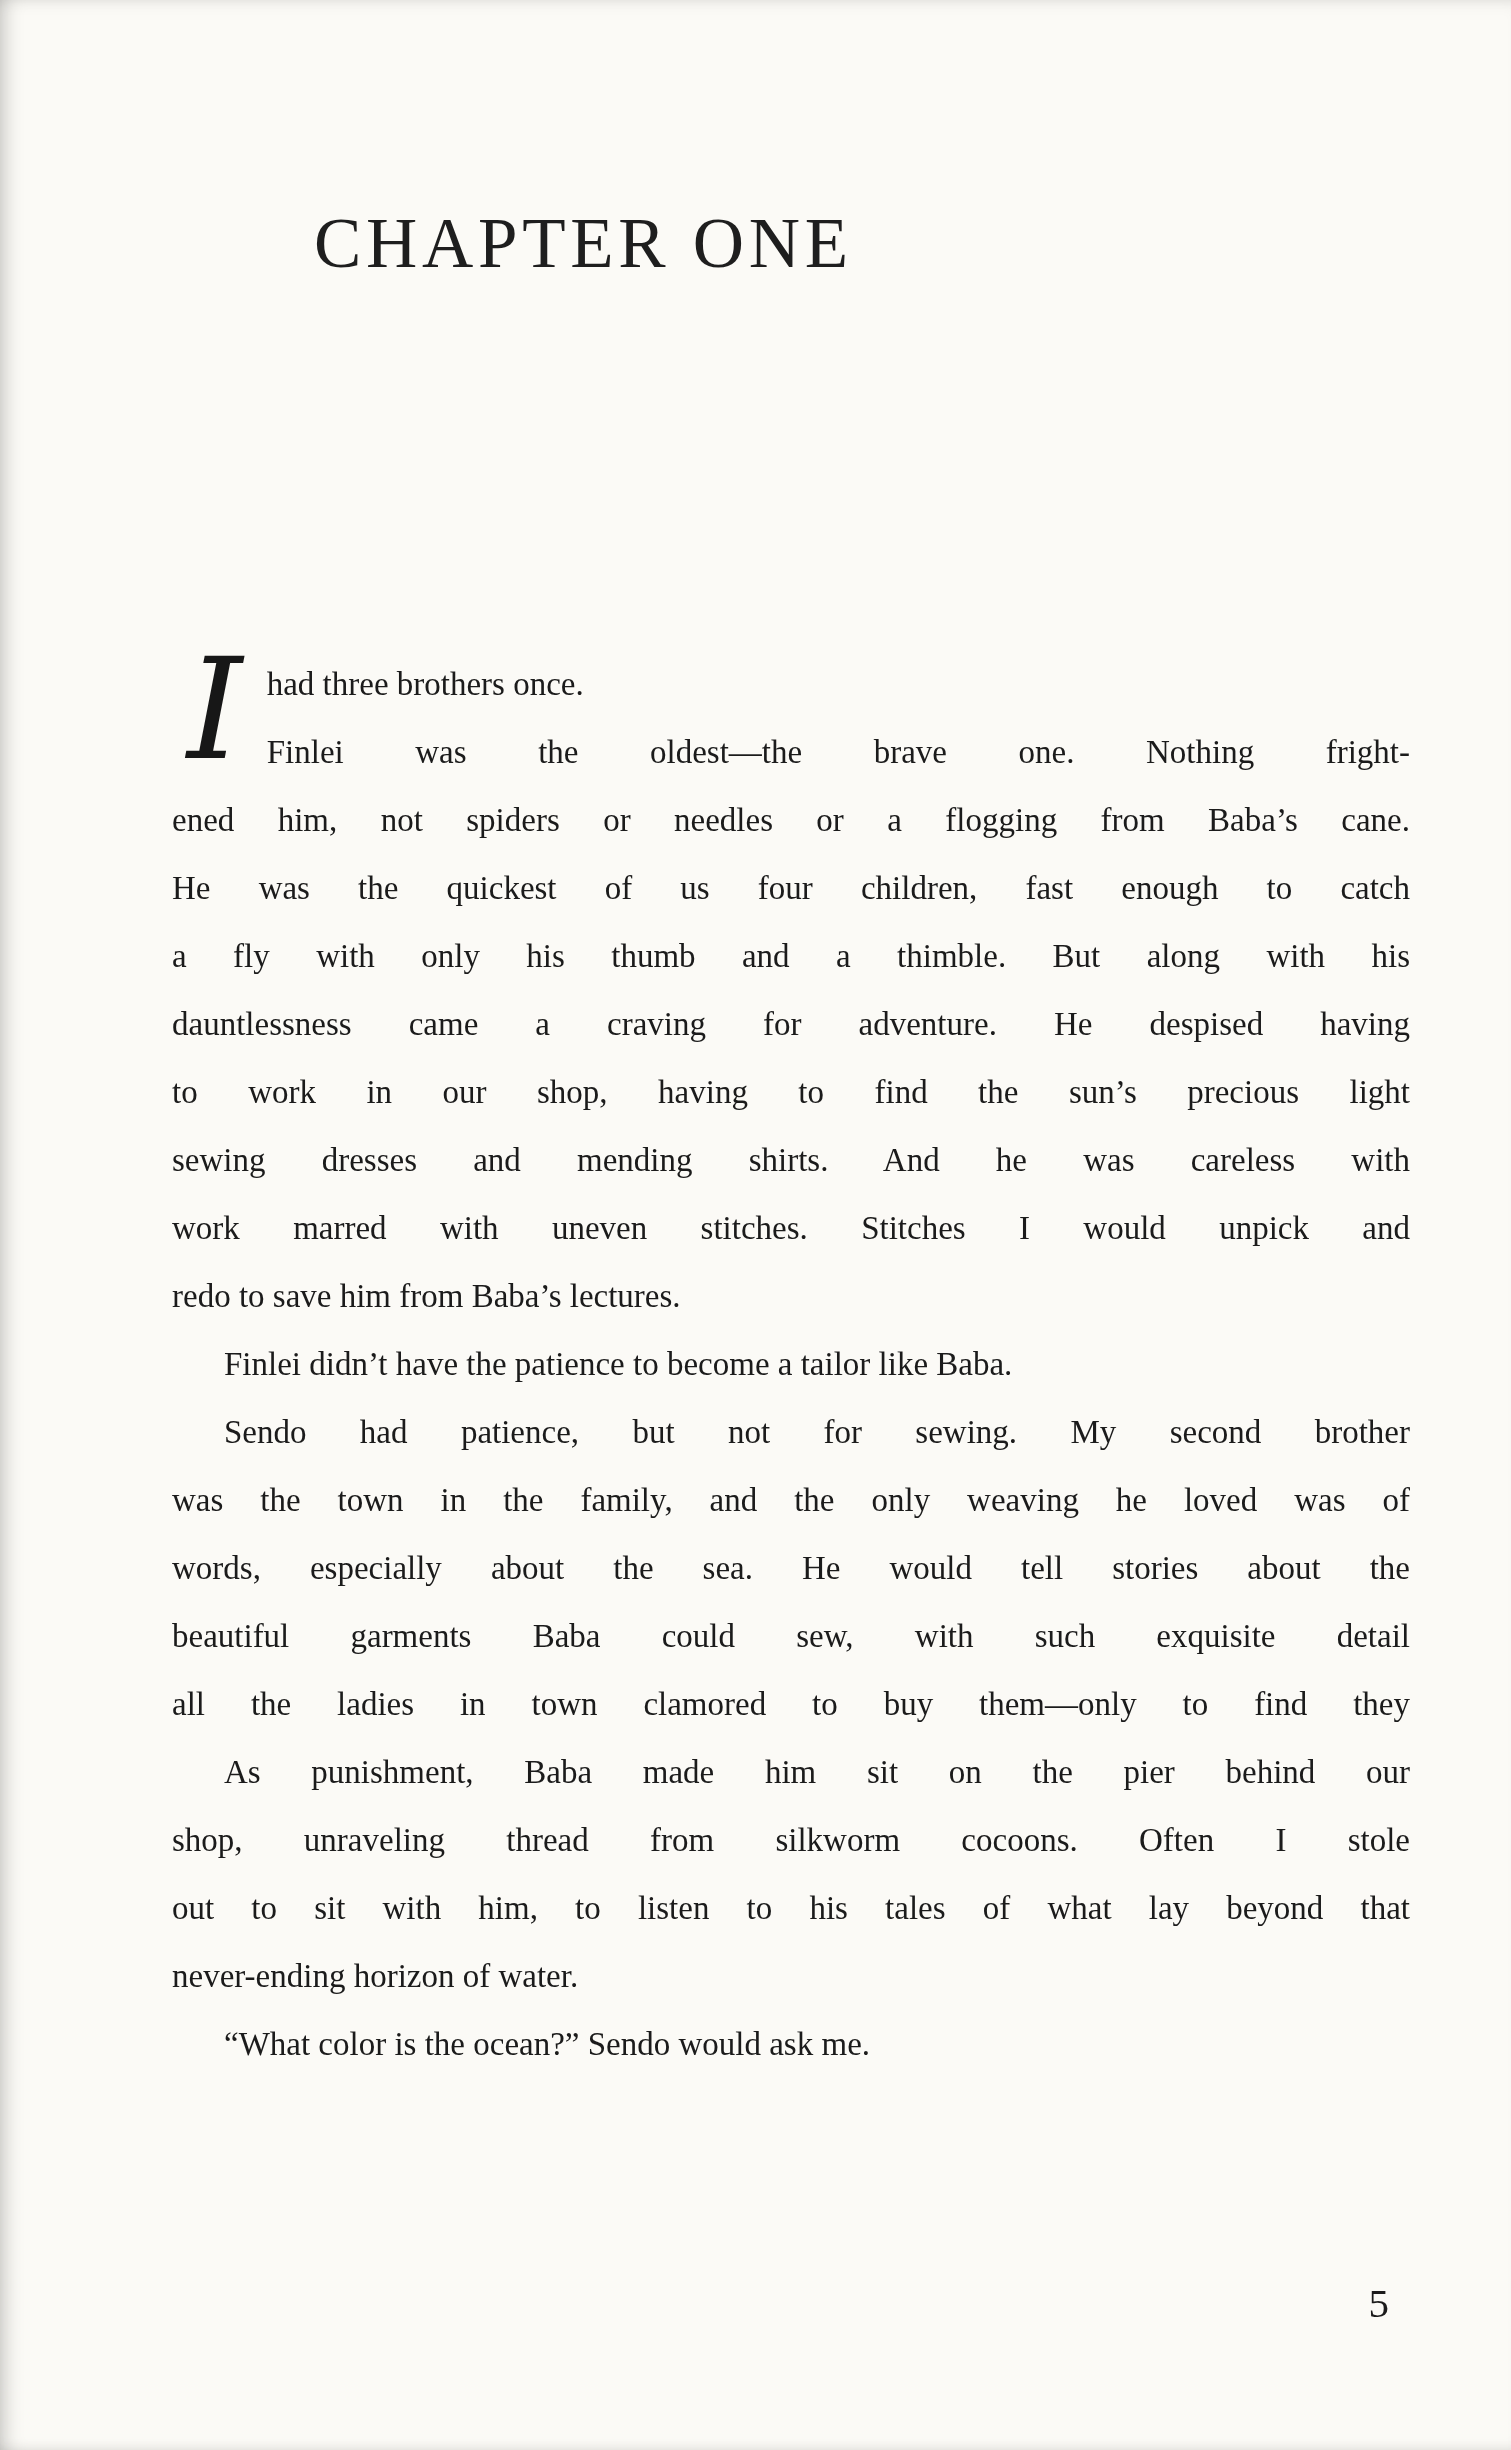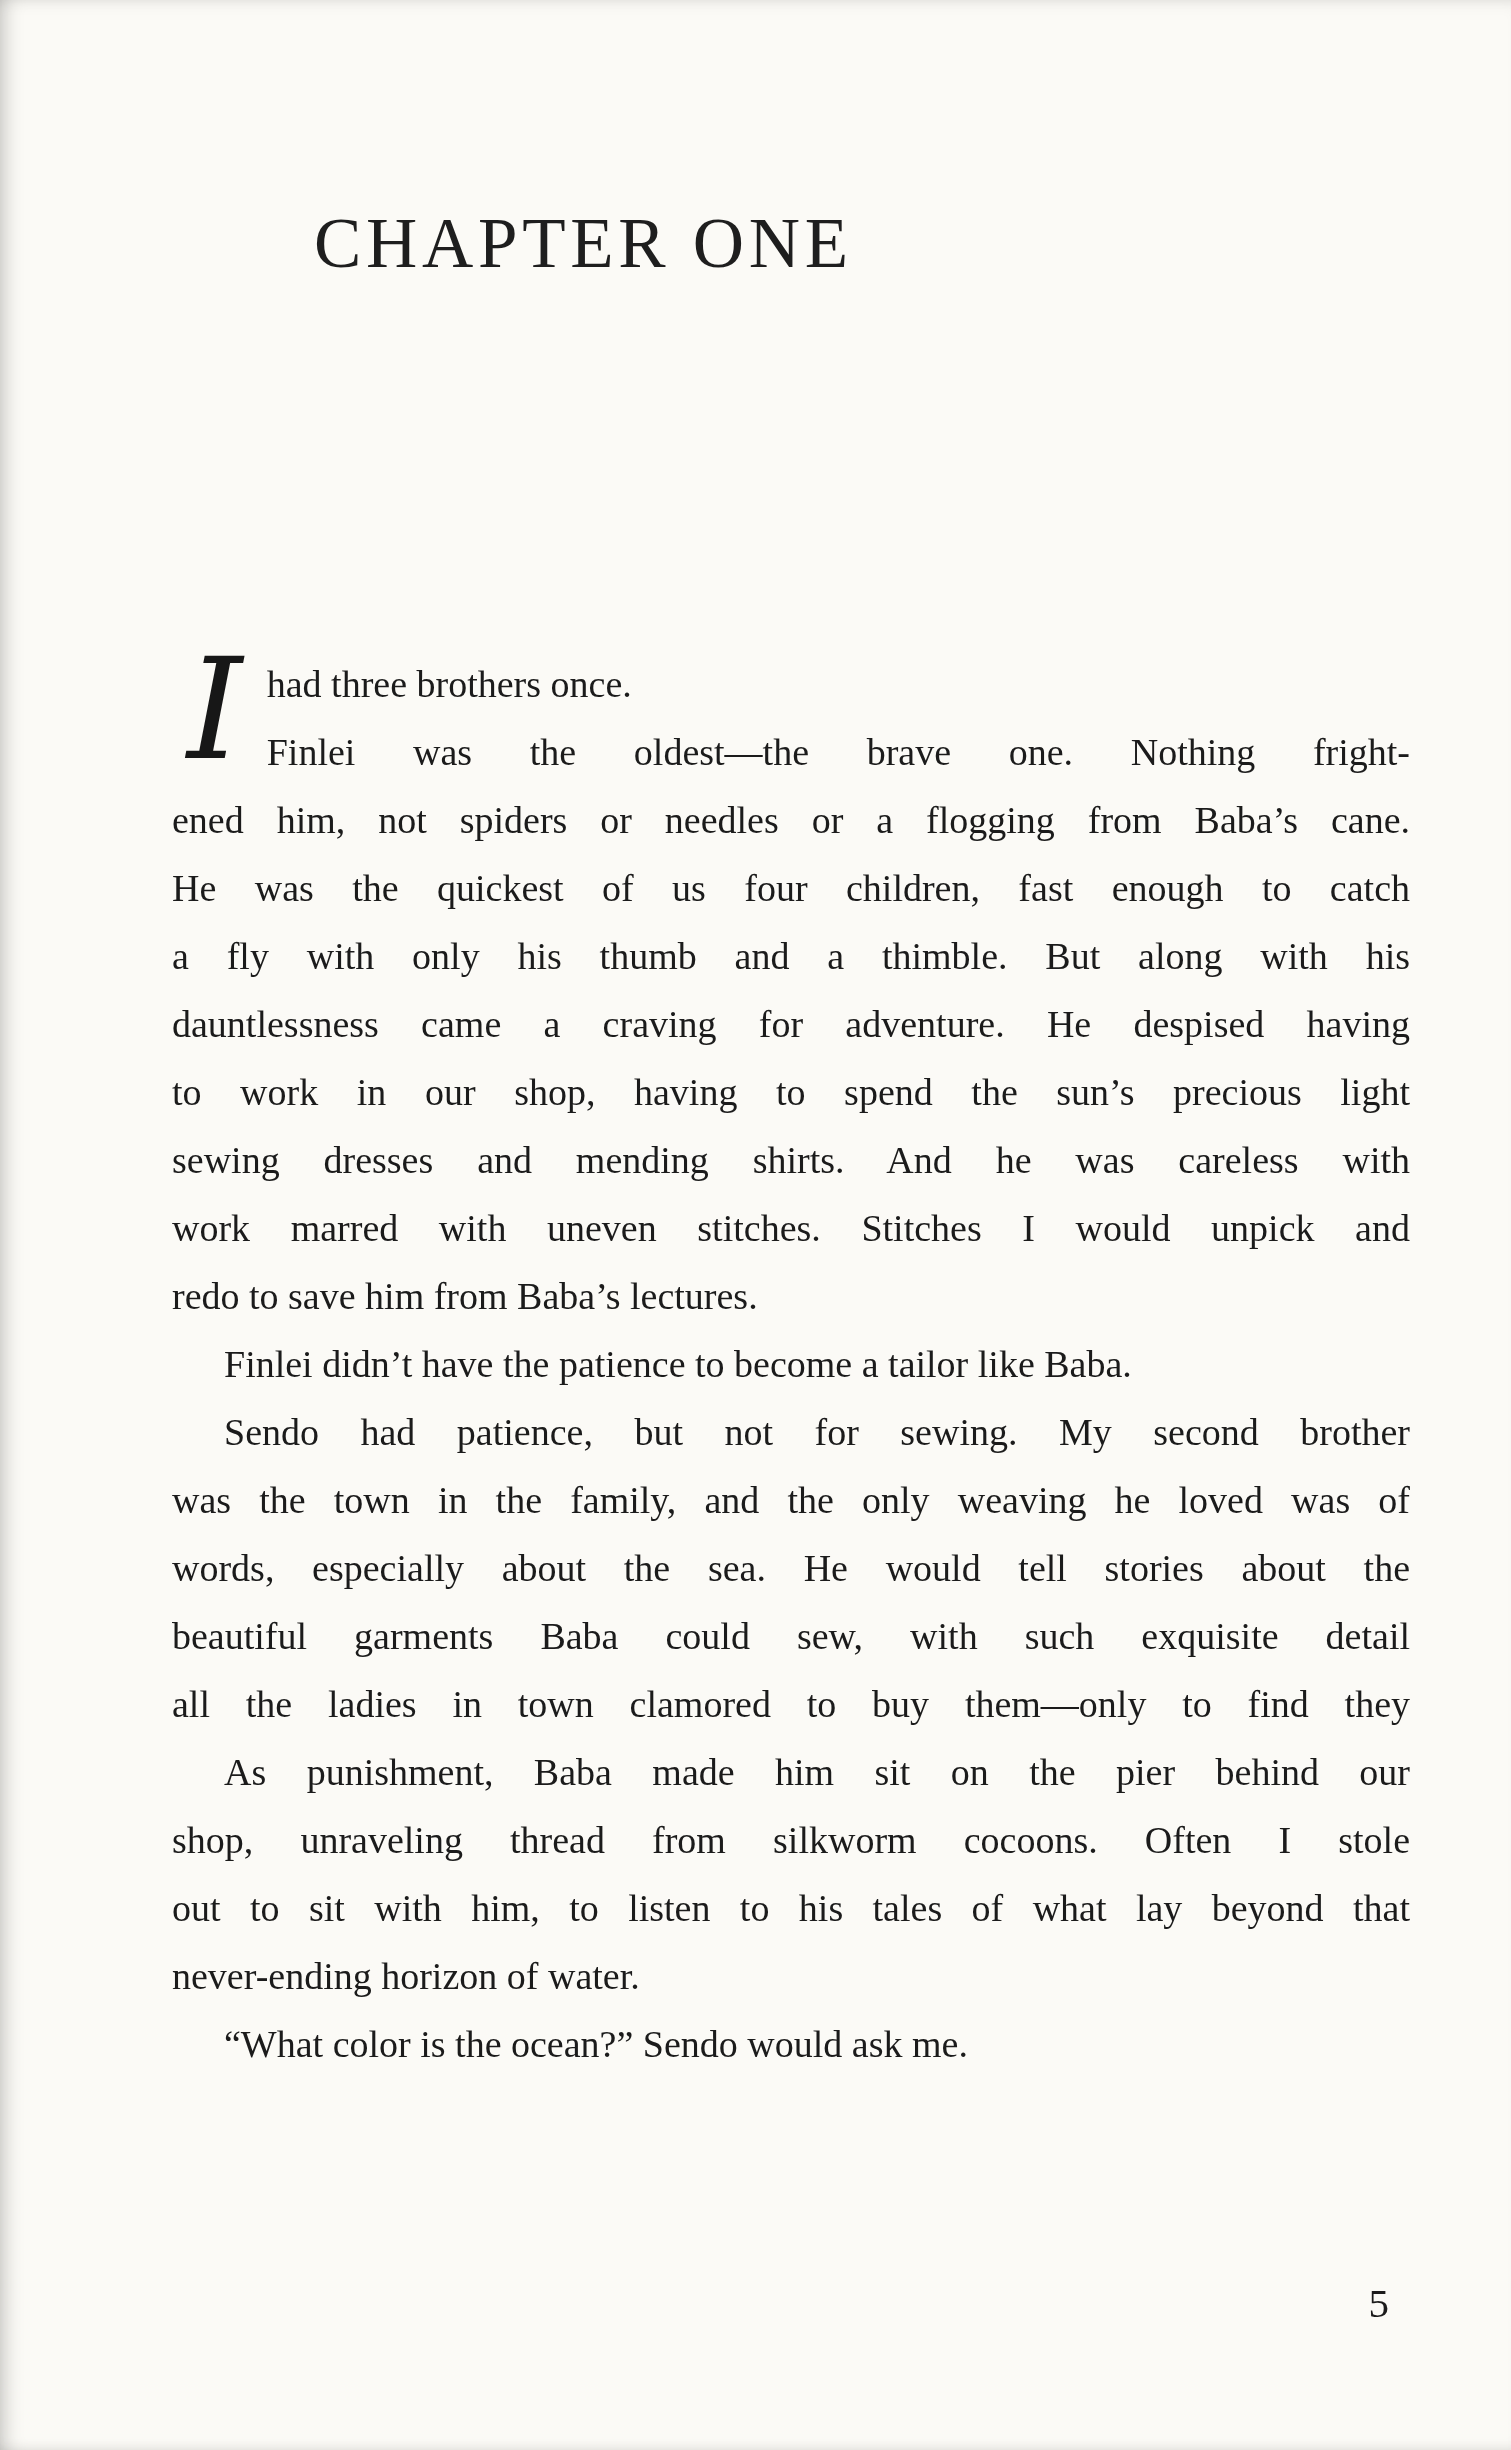--- a/index.html
+++ b/index.html
@@ -46,21 +46,21 @@
     font-size: 140px;
     line-height: 119px;
     font-style: italic;
     font-family: "DejaVu Serif", serif;
     text-align: center;
     color: #171717;
   }
   .line {
     height: 68px;
     line-height: 68px;
-    font-size: 38px;
+    font-size: 33px;
     text-align: justify;
     text-align-last: justify;
     text-justify: inter-word;
     white-space: normal;
   }
   .line.para-last {
     text-align-last: left;
   }
   .line.indent {
     text-indent: 52px;
@@ -81,21 +81,21 @@
 
   <div class="body-text">
     <div class="dropcap">I</div>
 
   <div class="line para-last">had three brothers once.</div>
       <div class="line">Finlei was the oldest—the brave one. Nothing fright-</div>
       <div class="line">ened him, not spiders or needles or a flogging from Baba’s cane.</div>
       <div class="line">He was the quickest of us four children, fast enough to catch</div>
       <div class="line">a fly with only his thumb and a thimble. But along with his</div>
       <div class="line">dauntlessness came a craving for adventure. He despised having</div>
-      <div class="line">to work in our shop, having to spend the sun’s precious light</div>
+      <div class="line">to work in our shop, having to find the sun’s precious light</div>
       <div class="line">sewing dresses and mending shirts. And he was careless with</div>
       <div class="line">work marred with uneven stitches. Stitches I would unpick and</div>
       <div class="line para-last">redo to save him from Baba’s lectures.</div>
       <div class="line para-last indent">Finlei didn’t have the patience to become a tailor like Baba.</div>
       <div class="line indent">Sendo had patience, but not for sewing. My second brother</div>
       <div class="line">was the town in the family, and the only weaving he loved was of</div>
       <div class="line">words, especially about the sea. He would tell stories about the</div>
       <div class="line">beautiful garments Baba could sew, with such exquisite detail</div>
       <div class="line">all the ladies in town clamored to buy them—only to find they</div>
       <div class="line indent">As punishment, Baba made him sit on the pier behind our</div>

